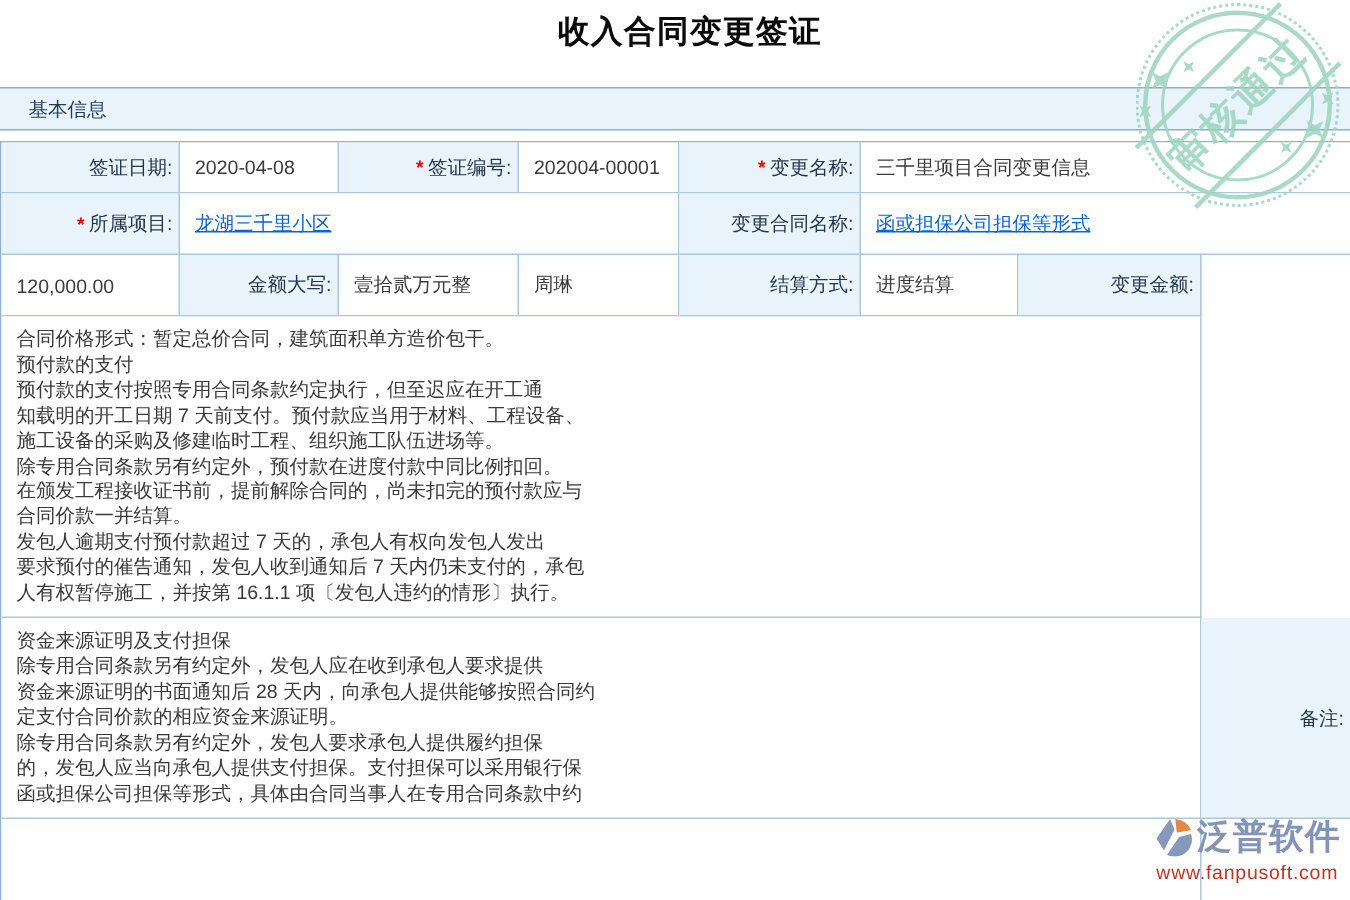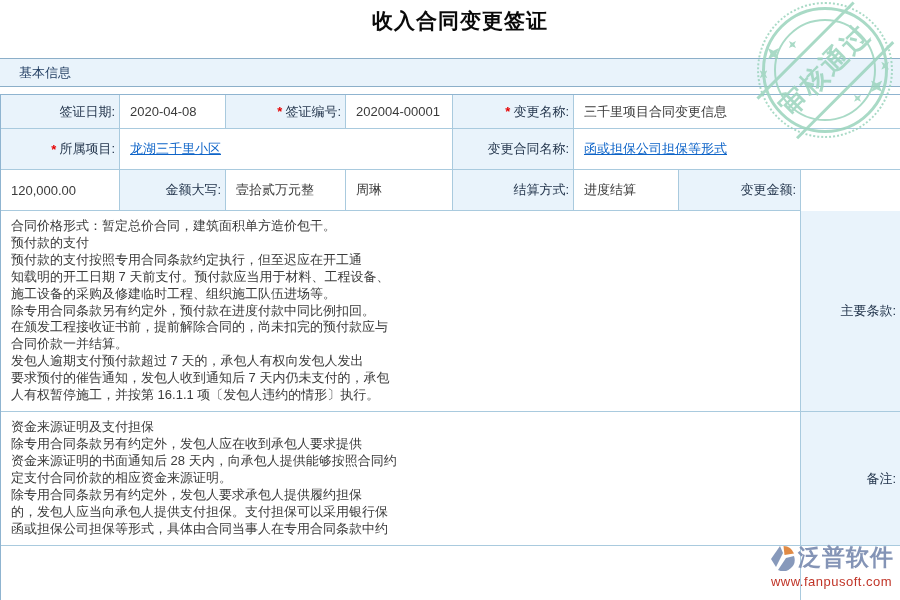--- a/index.html
+++ b/index.html
@@ -134,23 +134,20 @@
 知载明的开工日期 7 天前支付。预付款应当用于材料、工程设备、
 施工设备的采购及修建临时工程、组织施工队伍进场等。
 除专用合同条款另有约定外，预付款在进度付款中同比例扣回。
 在颁发工程接收证书前，提前解除合同的，尚未扣完的预付款应与
 合同价款一并结算。
 发包人逾期支付预付款超过 7 天的，承包人有权向发包人发出
 要求预付的催告通知，发包人收到通知后 7 天内仍未支付的，承包
 人有权暂停施工，并按第 16.1.1 项〔发包人违约的情形〕执行。</div>
     </div>
 
-    <div class="cell lc">
-      <span>主要条款:</span>
-    </div>
     <div class="cell vc s7 long">
       <div class="longtxt">资金来源证明及支付担保
 除专用合同条款另有约定外，发包人应在收到承包人要求提供
 资金来源证明的书面通知后 28 天内，向承包人提供能够按照合同约
 定支付合同价款的相应资金来源证明。
 除专用合同条款另有约定外，发包人要求承包人提供履约担保
 的，发包人应当向承包人提供支付担保。支付担保可以采用银行保
 函或担保公司担保等形式，具体由合同当事人在专用合同条款中约</div>
     </div>
 

